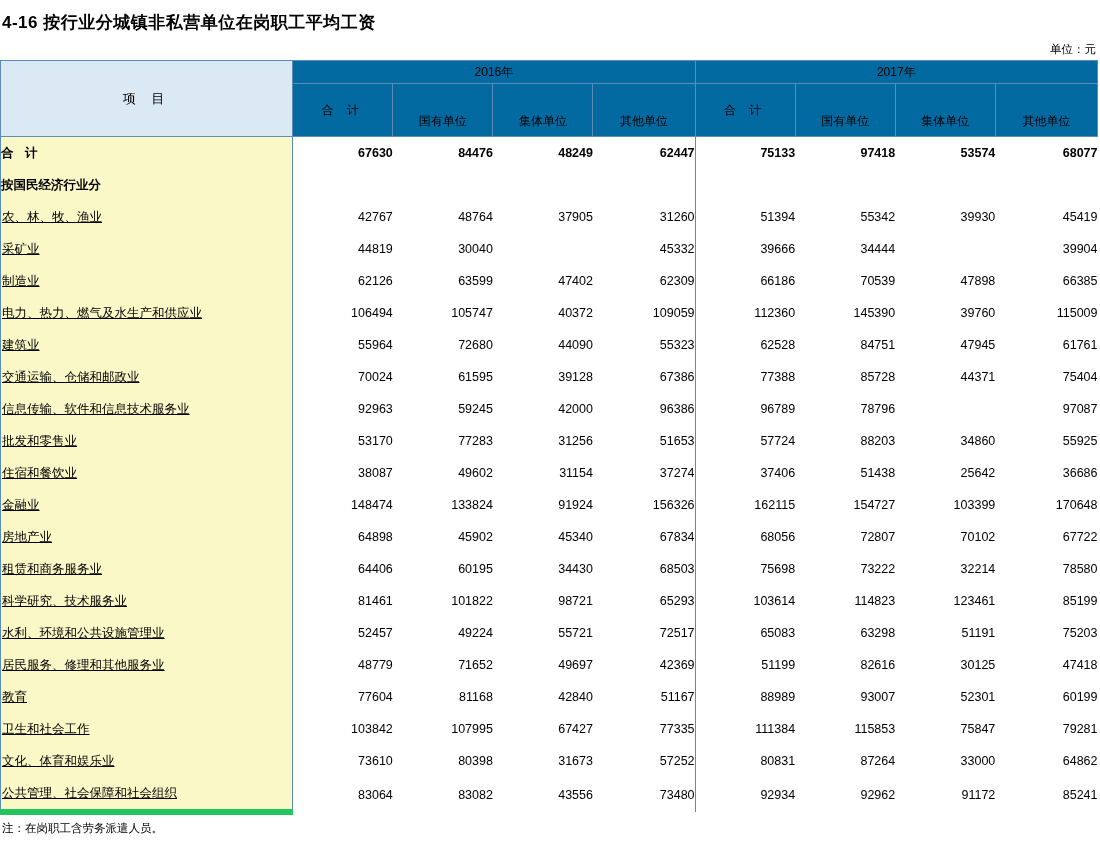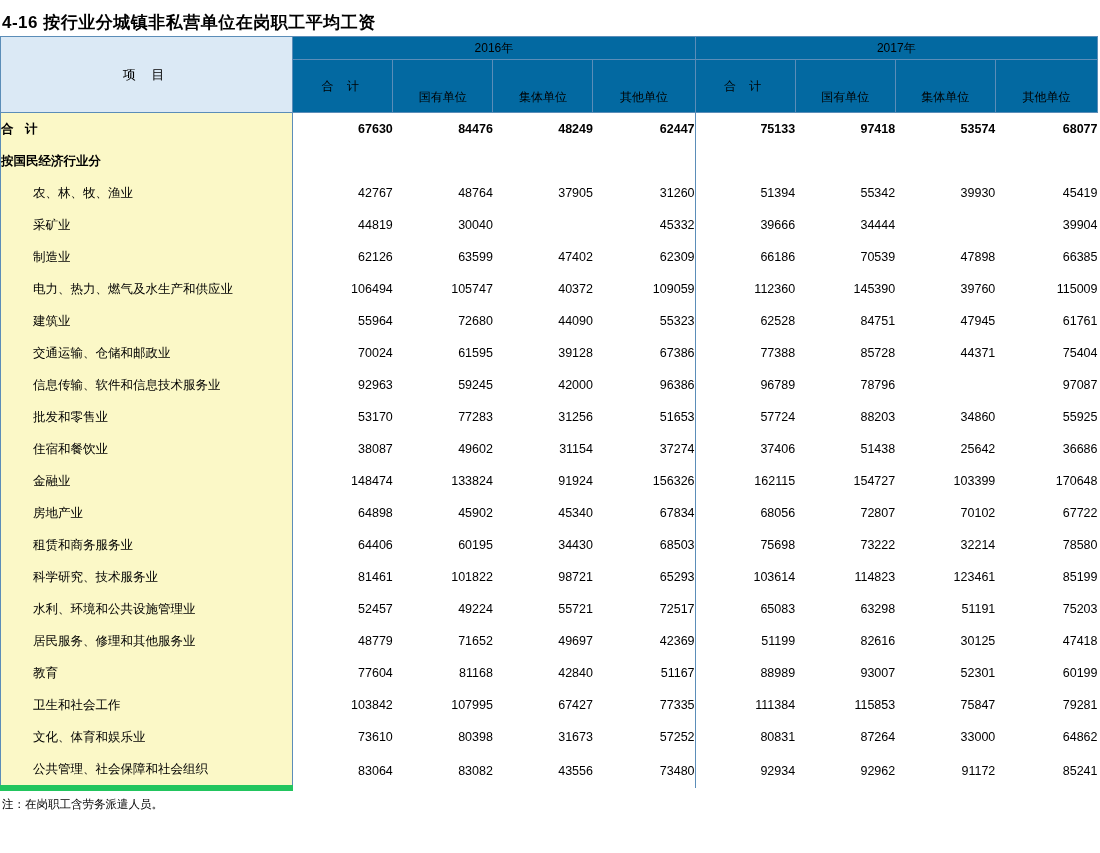--- a/index.html
+++ b/index.html
@@ -70,21 +70,22 @@
   }
   .row-label {
     background: #fbf8c7;
     padding-left: 8px;
     height: 32px;
     font-size: 12.5px;
     vertical-align: middle;
     white-space: nowrap;
   }
   .row-label.indent {
-    padding-left: 32px;
+    padding-left: 1px;
+    text-decoration: underline;
   }
   .row-label.bold {
     font-weight: bold;
     letter-spacing: 4px;
   }
   .row-label.section {
     font-weight: bold;
   }
   td.num {
     text-align: right;
@@ -125,20 +126,21 @@
     padding: 6px 0 0 2px;
   }
 </style>
 </head>
 <body>
 
 <div class="page">
 
   <div class="doc-title">4-16  按行业分城镇非私营单位在岗职工平均工资</div>
 
+  <div class="unit-line">单位：元</div>
 
   <table class="stat">
     <colgroup>
       <col style="width:292px">
       <col style="width:100px">
       <col style="width:100px">
       <col style="width:100px">
       <col style="width:102px">
       <col style="width:100px">
       <col style="width:100px">

